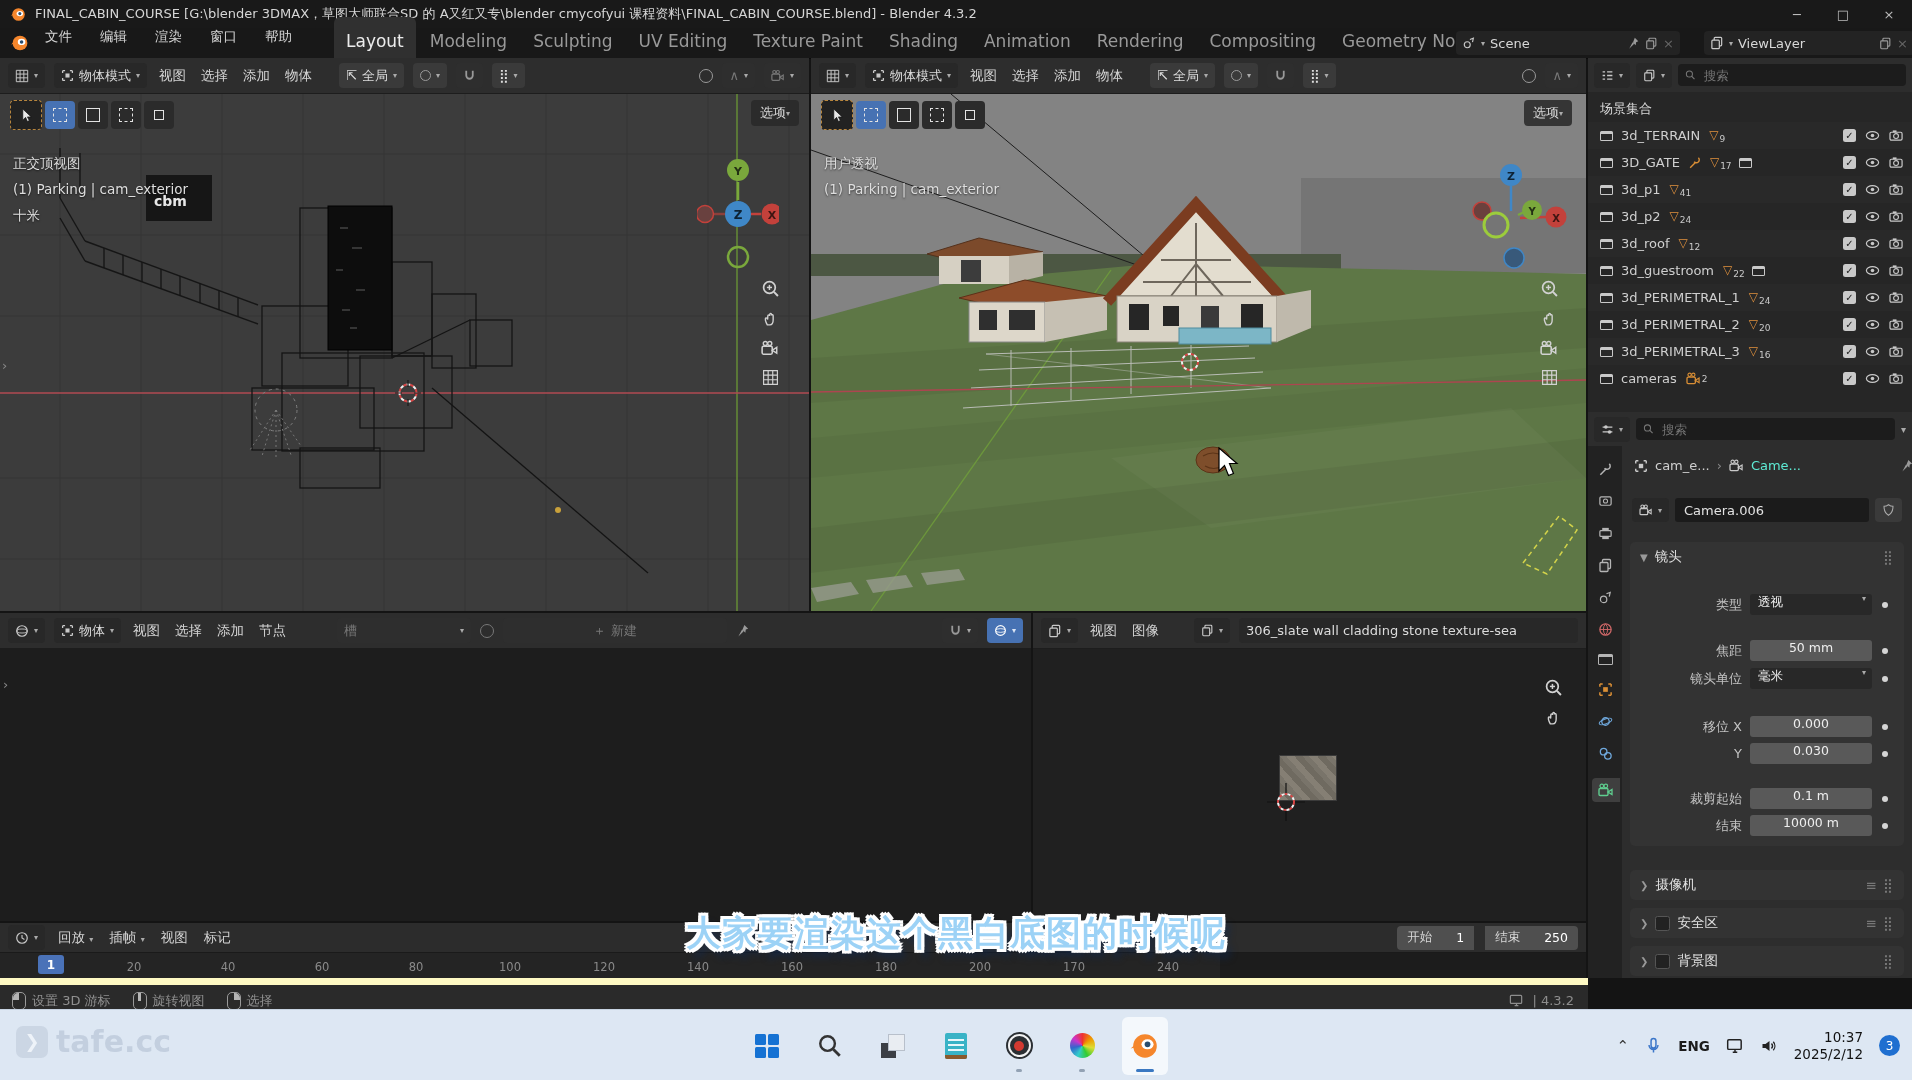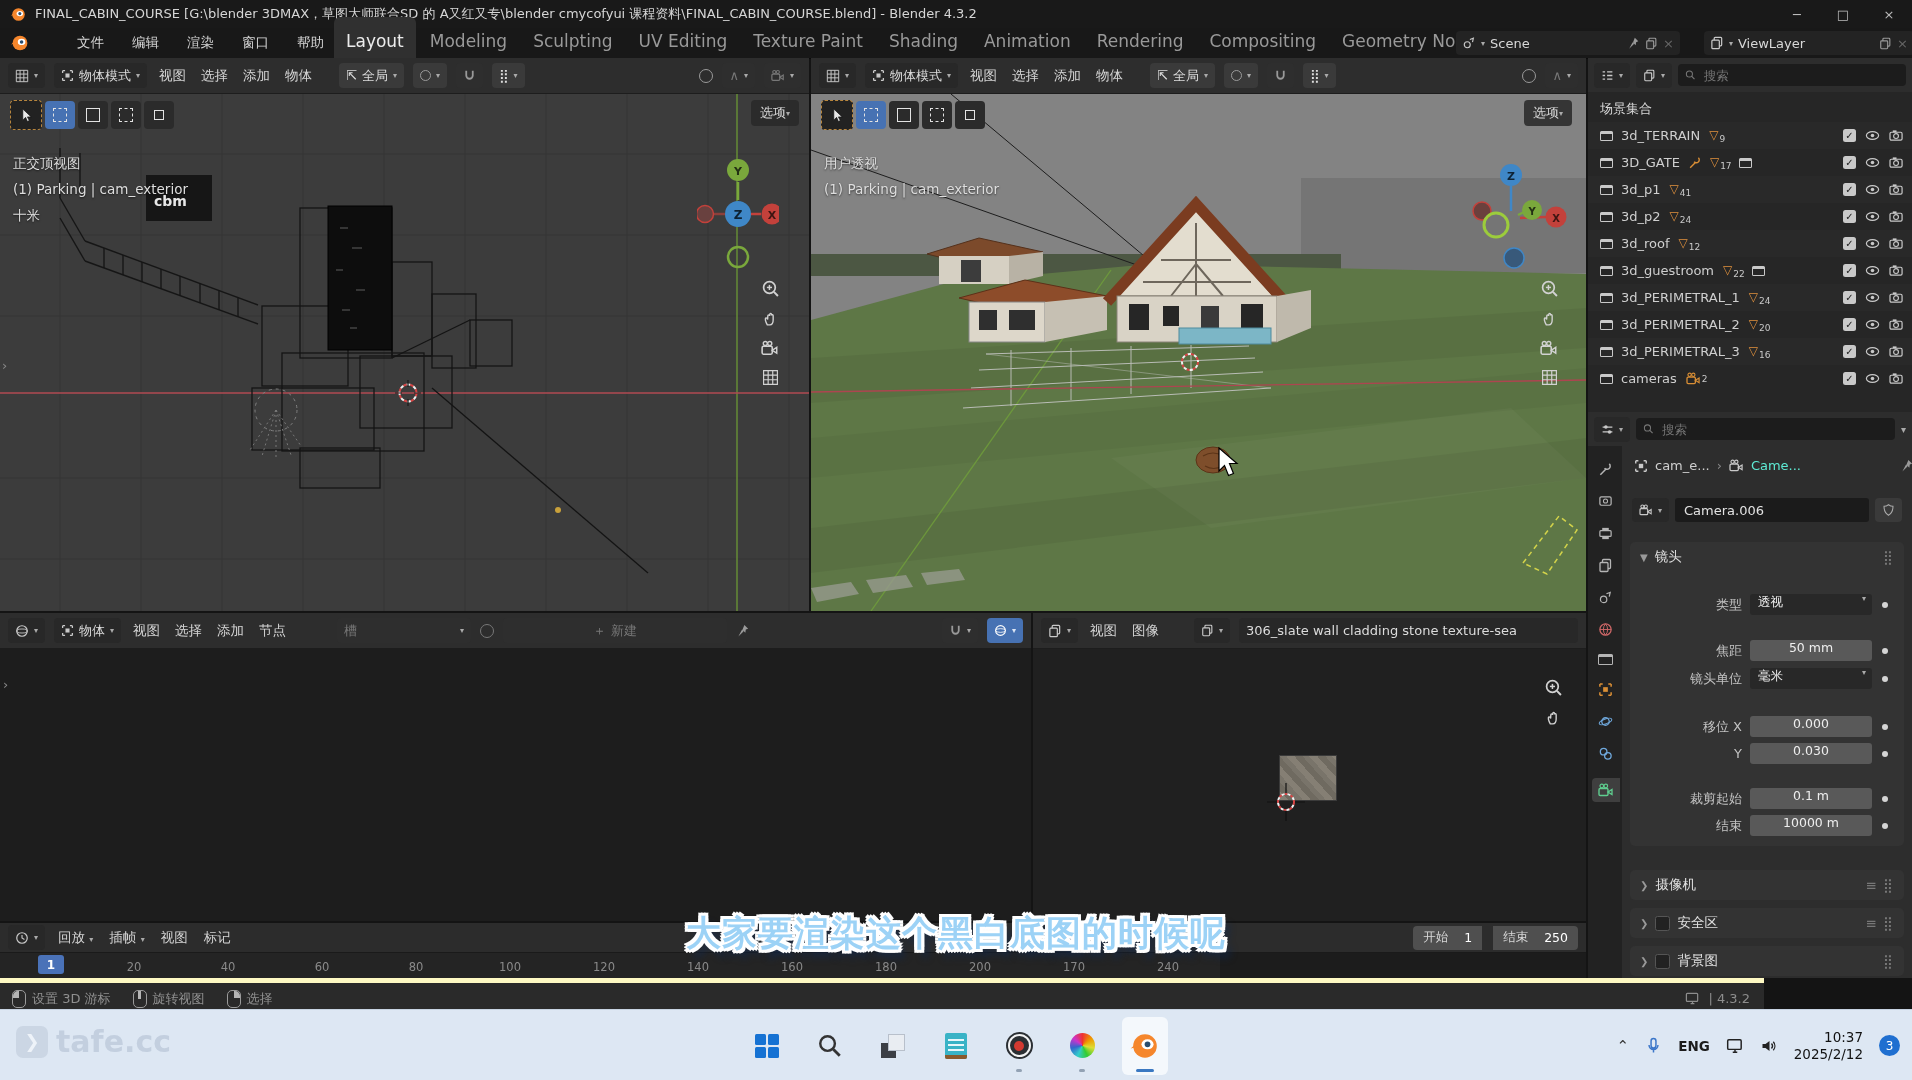--- a/index.html
+++ b/index.html
@@ -8,21 +8,21 @@
   .abs{position:absolute;}
   svg.sym{display:block;}
   .ico{color:#c9c9c9;}
   
   #titlebar{left:0;top:0;width:1912px;height:28px;background:#191919;display:flex;align-items:center;}
   #titlebar .ttl{margin-left:8px;color:#d6d6d6;font-size:13px;white-space:nowrap;}
   #wctrl{position:absolute;right:0;top:0;height:28px;display:flex;}
   #wctrl span{width:46px;height:28px;display:flex;align-items:center;justify-content:center;color:#bbb;font-size:13px;}
   
   #topbar{left:0;top:28px;width:1912px;height:30px;background:#181818;border-bottom:1px solid #0c0c0c;}
-  #topbar .menus{position:absolute;left:42px;top:0;height:30px;display:flex;align-items:center;gap:22px;color:#d0d0d0;font-size:13.5px;margin-left:32px;}
+  #topbar .menus{position:absolute;left:42px;top:0;height:30px;display:flex;align-items:flex-start;gap:22px;color:#d0d0d0;font-size:13.5px;}
   #tabs{position:absolute;left:334px;top:2px;display:flex;align-items:flex-end;gap:2px;height:28px;}
   .tab{padding:14px 12px 7px;border-radius:6px 6px 0 0;color:#999;font-size:17px;white-space:nowrap;}
   .tab.active{background:#303030;color:#ececec;}
   .tb-chip{position:absolute;top:3px;height:24px;display:flex;align-items:center;gap:5px;background:#232323;border-radius:4px;padding:0 6px;color:#d8d8d8;}
   
   .edh{position:absolute;left:0;right:0;top:0;height:36px;background:#2d2d2d;border-bottom:1px solid #1d1d1d;
     display:flex;align-items:center;gap:9px;padding:0 8px;box-sizing:border-box;white-space:nowrap;}
   .chip{display:inline-flex;align-items:center;gap:5px;background:#3a3a3a;border-radius:4px;padding:0 7px;height:25px;font-size:13px;color:#dcdcdc;}
   .chip.dark{background:#282828;}
   .chip.dim{color:#777;background:#2e2e2e;}
@@ -48,24 +48,24 @@
   
   #img-ed{left:1033px;top:613px;width:553px;height:308px;background:#202020;}
   #img-thumb{left:246px;top:142px;width:56px;height:44px;border:1px solid #3a3a3a;
     background:repeating-linear-gradient(48deg,#857f74 0 6px,#6f6a60 6px 12px,#79746a 12px 17px);}
   
   #timeline{left:0;top:923px;width:1586px;height:55px;background:#242424;}
   #tl-head{position:absolute;left:0;top:0;width:100%;height:30px;background:#2c2c2c;border-bottom:1px solid #1a1a1a;display:flex;align-items:center;gap:10px;padding:0 8px;box-sizing:border-box;}
   #tl-ruler{position:absolute;left:0;top:30px;width:100%;height:25px;}
   .tick{position:absolute;bottom:4px;transform:translateX(-50%);font-size:11.5px;color:#8a8a8a;}
   #playhead{position:absolute;left:38px;top:2px;width:26px;height:19px;background:#4a72b8;border-radius:3px;color:#fff;font-size:12px;font-weight:bold;display:flex;align-items:center;justify-content:center;}
-  .tl-field{display:flex;align-items:center;height:24px;background:#4f4f4f;padding:0 10px;gap:16px;font-size:12.5px;color:#d8d8d8;}
+  .tl-field{display:flex;align-items:center;height:24px;background:#4f4f4f;padding:0 10px;gap:24px;font-size:12.5px;color:#d8d8d8;}
   .tl-field b{color:#fff;font-weight:normal;}
   
-  #statusbar{left:0;top:978px;width:1764px;height:31px;background:#2a2a2a;border-top:5px solid #fef9c3;display:flex;align-items:center;color:#909090;font-size:13px;}
+  #statusbar{left:0;top:978px;width:1588px;height:31px;background:#2a2a2a;border-top:7px solid #fef9c3;display:flex;align-items:center;color:#909090;font-size:13px;}
   .hintgrp{display:flex;align-items:center;gap:6px;margin-right:22px;}
   .mouse{width:12px;height:16px;border:1px solid #9a9a9a;border-radius:5px;position:relative;display:inline-block;}
   .mouse i{position:absolute;background:#b5b5b5;}
   .mouse.l i{left:0;top:0;width:50%;height:45%;border-radius:5px 0 0 0;}
   .mouse.md i{left:35%;top:0;width:30%;height:55%;}
   .mouse.r i{right:0;top:0;width:50%;height:45%;border-radius:0 5px 0 0;}
   
   #sidebar{left:1588px;top:58px;width:324px;height:920px;background:#262626;}
   #ol-head{position:absolute;left:0;top:0;width:100%;height:34px;background:#2d2d2d;display:flex;align-items:center;gap:6px;padding:0 6px;box-sizing:border-box;}
   .srch{display:flex;align-items:center;gap:6px;background:#1c1c1c;border-radius:4px;height:22px;padding:0 7px;flex:1;}

